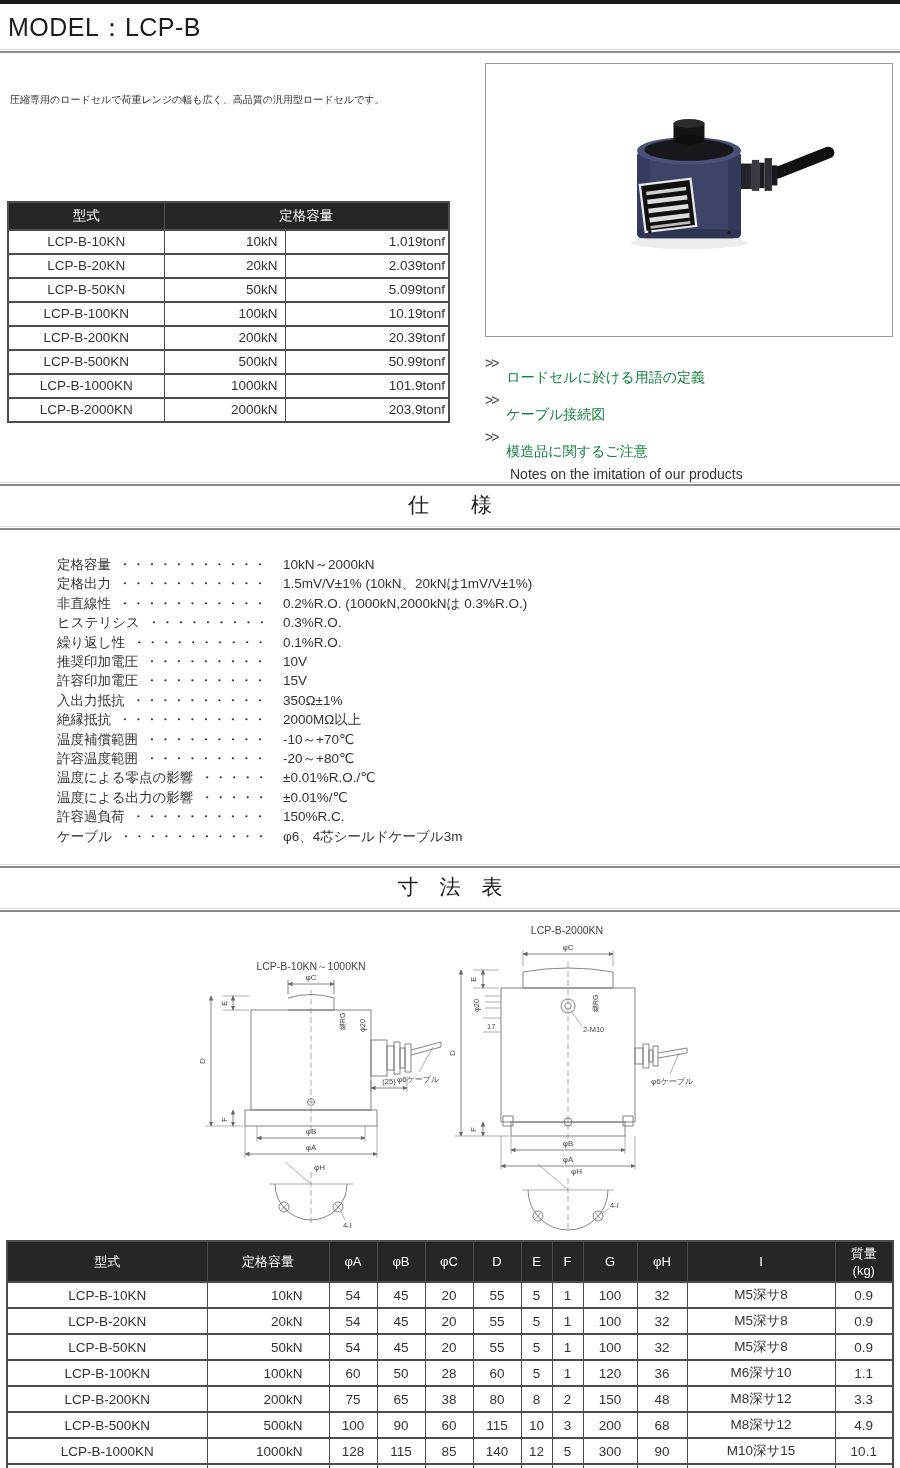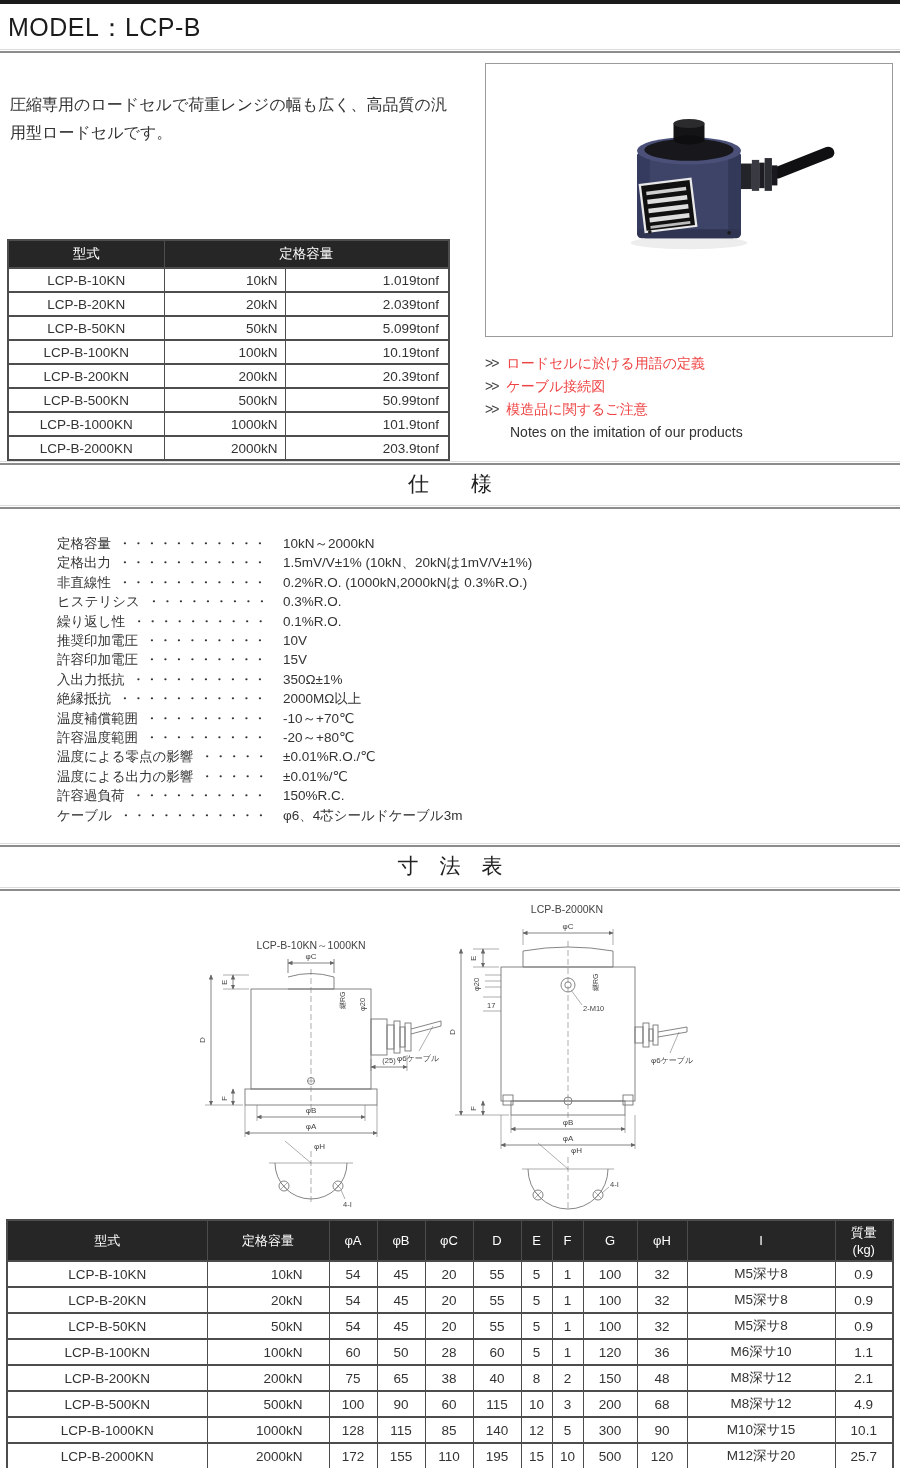--- a/index.html
+++ b/index.html
@@ -3,34 +3,34 @@
 <meta charset="utf-8">
 <style>
   html,body{margin:0;padding:0;background:#fff;}
   body{width:900px;height:1468px;overflow:hidden;font-family:"Liberation Sans","DejaVu Sans",sans-serif;color:#333;}
   .top-bar{height:4px;background:#1a1a1a;}
   .page-title{font-size:25px;font-weight:normal;color:#1b1b1b;margin:7px 0 5px;padding-left:8px;letter-spacing:.5px;}
   .rule{border:0;height:1px;border-top:1px solid #dcdcdc;border-bottom:2px solid #8c8c8c;margin:0;}
   .content{padding:0 7px;}
   .top-section{display:flex;margin-top:10px;}
   .left-col{width:452px;flex:none;}
-  .desc{font-size:16px;line-height:1.75;margin:28px 2px 0 3px;}
+  .desc{font-size:10px;line-height:1.75;margin:28px 2px 0 3px;}
   table{border-collapse:collapse;border-radius:14px;}
   .cap-table{width:441px;margin-top:92px;font-size:13.5px;table-layout:fixed;border:2px solid #4d4d4d;}
   .cap-table th{background:#262626;color:#fff;font-weight:normal;border:1px solid #4d4d4d;padding:4px 2px;}
   .cap-table td{border:1px solid #4d4d4d;border-top-width:2px;padding:2px 6px;height:18px;}
   .cap-table td.c-model{text-align:center;}
   .cap-table td.c-kn{text-align:right;padding-right:7px;}
-  .cap-table td.c-tonf{text-align:right;padding-right:9px;}
+  .cap-table td.c-tonf{text-align:right;padding-right:3px;}
   .right-col{width:410px;margin-left:26px;}
   .image-box{width:408px;height:274px;border:1px solid #9a9a9a;box-sizing:border-box;display:flex;align-items:center;justify-content:center;background:#fff;}
   .links{margin-top:18px;font-size:14px;}
   .link-row{display:flex;margin:5px 0;cursor:pointer;}
   .link-arrow{margin-right:9px;letter-spacing:-2px;color:#444;}
-  .link-row a{color:#ef4444;text-decoration:none;}
+  .link-row a{color:#15803d;text-decoration:none;margin-top:14px;}
   .link-sub{margin:2px 0 0 25px;font-size:14px;color:#333;}
   .section-band{}
   .section-title{text-align:center;font-size:21px;color:#222;padding:5px 0 7px;}
   .spec-list{padding:25px 7px 18px 12px;font-size:13.5px;}
   .spec-row{display:flex;line-height:19.4px;white-space:nowrap;}
   .spec-left{width:226px;flex:none;overflow:hidden;margin-left:45px;}
   .spec-dots{margin-left:7px;}
   .drawings{display:flex;align-items:flex-start;margin:8px 0 4px 193px;}
   .drawing-left{margin-top:14px;}
   svg text{fill:#444;font-family:"Liberation Sans","DejaVu Sans",sans-serif;}
@@ -488,27 +488,27 @@
       <td>36</td>
       <td>M6深サ10</td>
       <td>1.1</td>
     </tr>
       <tr>
       <td>LCP-B-200KN</td>
       <td class="d-cap">200kN</td>
       <td>75</td>
       <td>65</td>
       <td>38</td>
-      <td>40</td>
+      <td>80</td>
       <td>8</td>
       <td>2</td>
       <td>150</td>
       <td>48</td>
       <td>M8深サ12</td>
-      <td>2.1</td>
+      <td>3.3</td>
     </tr>
       <tr>
       <td>LCP-B-500KN</td>
       <td class="d-cap">500kN</td>
       <td>100</td>
       <td>90</td>
       <td>60</td>
       <td>115</td>
       <td>10</td>
       <td>3</td>

